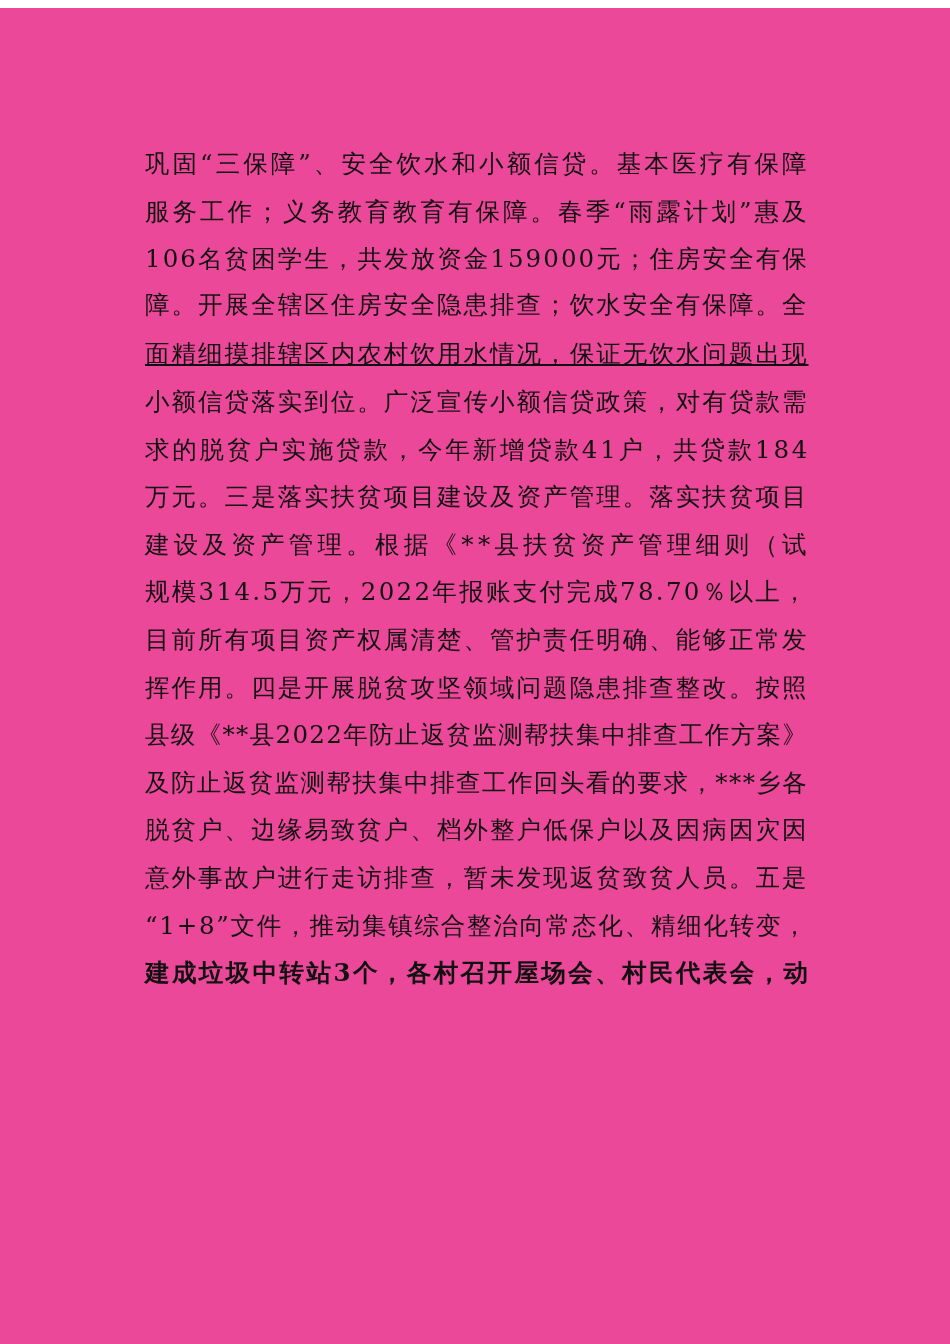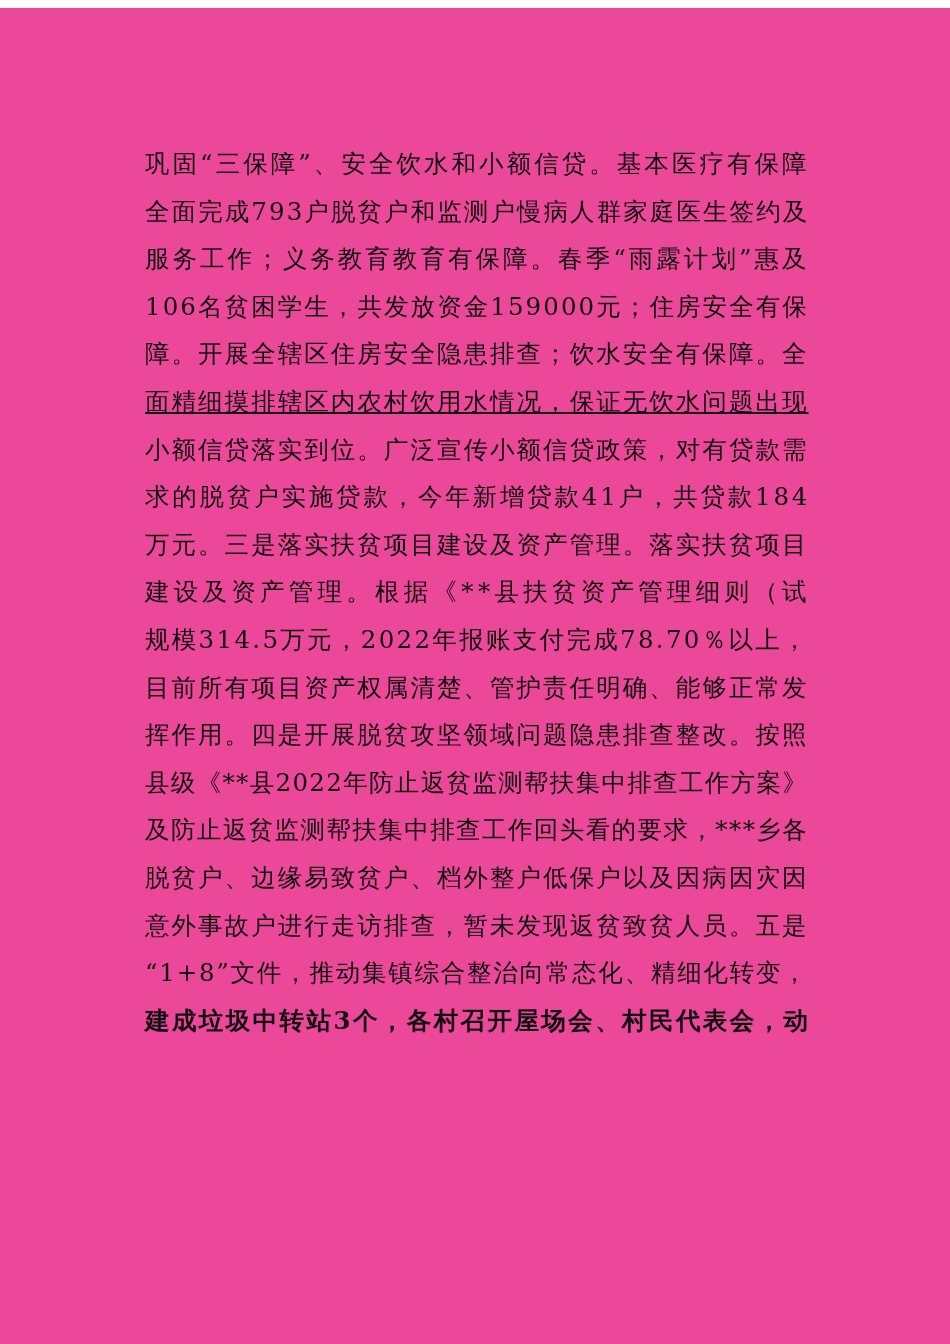--- a/index.html
+++ b/index.html
@@ -40,24 +40,23 @@
       letter-spacing: 0px;
       overflow: visible;
     }
   </style>
 </head>
 <body>
 
 <div class="page">
   <div class="body-text">
     <span class="line" style="display: block; width: 662px; letter-spacing: 3.04167px;">巩固“三保障”、安全饮水和小额信贷。基本医疗有保障</span>
-    <span class="line" style="display: block; width: 662px; letter-spacing: 2.08px;">全面完成793户脱贫户和监测户慢病人群家庭医生签约及</span>
     <span class="line" style="display: block; width: 662px; letter-spacing: 3.04167px;">服务工作；义务教育教育有保障。春季“雨露计划”惠及</span>
     <span class="line" style="display: block; width: 662px; letter-spacing: 2.07407px;">106名贫困学生，共发放资金159000元；住房安全有保</span>
-    <span class="line" style="display: block; width: 662px; letter-spacing: 2.04167px;">障。开展全辖区住房安全隐患排查；饮水安全有保障。全</span>
+    <span class="line" style="display: block; width: 662px; letter-spacing: 2.04167px; font-family: Liberation Mono, monospace;">障。开展全辖区住房安全隐患排查；饮水安全有保障。全</span>
     <span class="line" style="display: block; width: 662px; letter-spacing: 2.04167px; text-decoration: underline;">面精细摸排辖区内农村饮用水情况，保证无饮水问题出现</span>
     <span class="line" style="display: block; width: 662px; letter-spacing: 2.04167px;">小额信贷落实到位。广泛宣传小额信贷政策，对有贷款需</span>
     <span class="line" style="display: block; width: 662px; letter-spacing: 2.8px;">求的脱贫户实施贷款，今年新增贷款41户，共贷款184</span>
     <span class="line" style="display: block; width: 662px; letter-spacing: 2.04167px;">万元。三是落实扶贫项目建设及资产管理。落实扶贫项目</span>
     <span class="line" style="display: block; width: 662px; letter-spacing: 4.26087px;">建设及资产管理。根据《**县扶贫资产管理细则（试</span>
     <span class="line" style="display: block; width: 662px; letter-spacing: 2.31034px;">规模314.5万元，2022年报账支付完成78.70％以上，</span>
     <span class="line" style="display: block; width: 662px; letter-spacing: 2.04167px;">目前所有项目资产权属清楚、管护责任明确、能够正常发</span>
     <span class="line" style="display: block; width: 662px; letter-spacing: 2.04167px;">挥作用。四是开展脱贫攻坚领域问题隐患排查整改。按照</span>
     <span class="line" style="display: block; width: 662px; letter-spacing: 1.33333px;">县级《**县2022年防止返贫监测帮扶集中排查工作方案》</span>
     <span class="line" style="display: block; width: 662px; letter-spacing: 1.42308px;">及防止返贫监测帮扶集中排查工作回头看的要求，***乡各</span>

